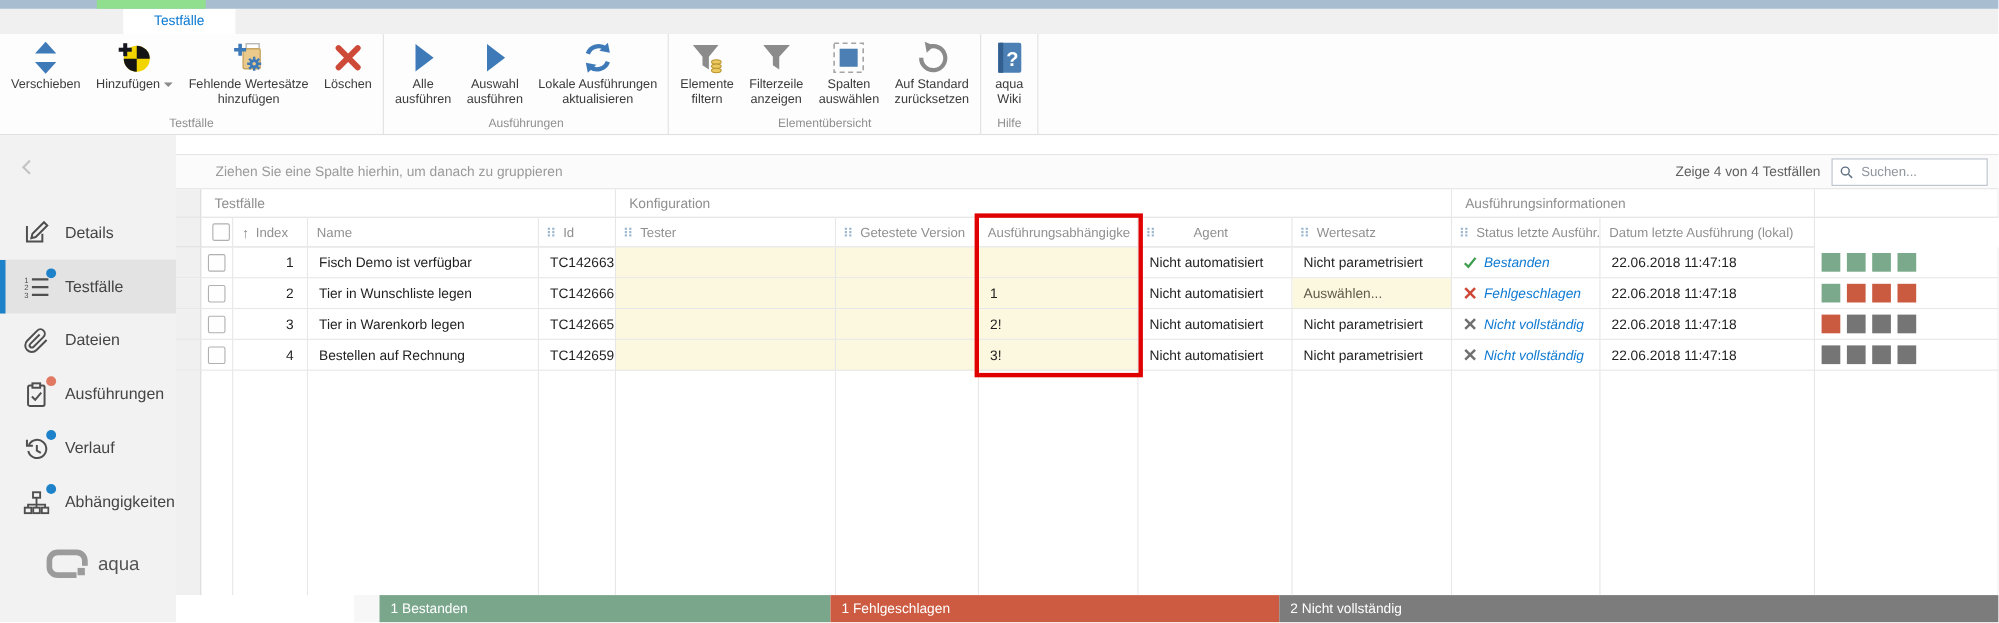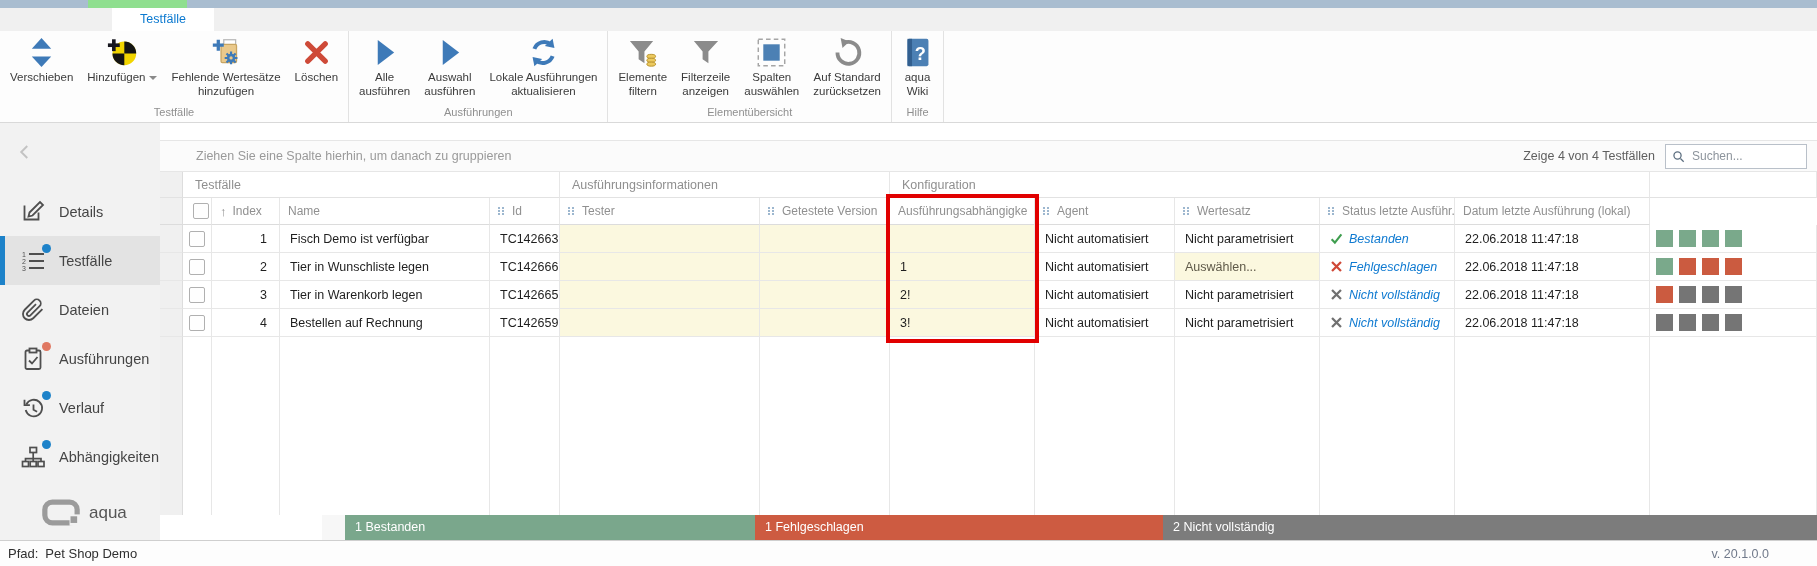--- a/index.html
+++ b/index.html
@@ -328,22 +328,22 @@
               <path d="M13 13l5 5"></path>
             </svg>
           <input type="text" placeholder="Suchen..." style="">
         </div>
       </div>
 
       <div class="grid" id="grid">
           <div class="g-row grp-row">
             <div class="g-cell indicator" style="width: 23px;"></div>
             <div class="g-cell" style="width: 377px;">Testfälle</div>
+            <div class="g-cell" style="width: 760px;">Konfiguration</div>
             <div class="g-cell" style="width: 330px;">Ausführungsinformationen</div>
-            <div class="g-cell" style="width: 760px;">Konfiguration</div>
             <div class="g-cell" style="width: 167px;"></div>
           </div>
           <div class="g-row hdr-row">
             <div class="g-cell indicator" style="width: 23px;"></div>
             <div class="g-cell center" style="width: 29px;">
               <span class="cbx"></span>
             </div>
             <div class="g-cell" style="width: 68px;">
               <span class="sort-arrow">↑</span>
               <span>Index</span>
@@ -365,21 +365,21 @@
             </div>
             <div class="g-cell" style="width: 130px;">
               <span class="grip">
                 <i></i>
               </span>
               <span>Getestete Version</span>
             </div>
             <div class="g-cell" style="width: 145px;">
               <span>Ausführungsabhängigke</span>
             </div>
-            <div class="g-cell" style="width: 140px;">
+            <div class="g-cell" style="width: 140px; gap: 28px;">
               <span class="grip">
                 <i></i>
               </span>
               <span>Agent</span>
             </div>
             <div class="g-cell" style="width: 145px;">
               <span class="grip">
                 <i></i>
               </span>
               <span>Wertesatz</span>
@@ -522,19 +522,13 @@
 
       <div class="summary" id="summary">
           <div class="sum-pad"></div>
           <div class="sum-seg" style="width: 410px; background: rgb(122, 167, 140);">1 Bestanden</div>
           <div class="sum-seg" style="width: 408px; background: rgb(205, 91, 65);">1 Fehlgeschlagen</div>
           <div class="sum-seg" style="width: 654px; background: rgb(124, 124, 124);">2 Nicht vollständig</div>
         </div>
     </div>
   </div>
 
-  <div class="statusbar">
-    <div>
-      <span>Pfad:</span><span class="path-value">Pet Shop Demo</span>
-    </div>
-    <div class="version">v. 20.1.0.0</div>
-  </div>
 </div>
 
 </body></html>

